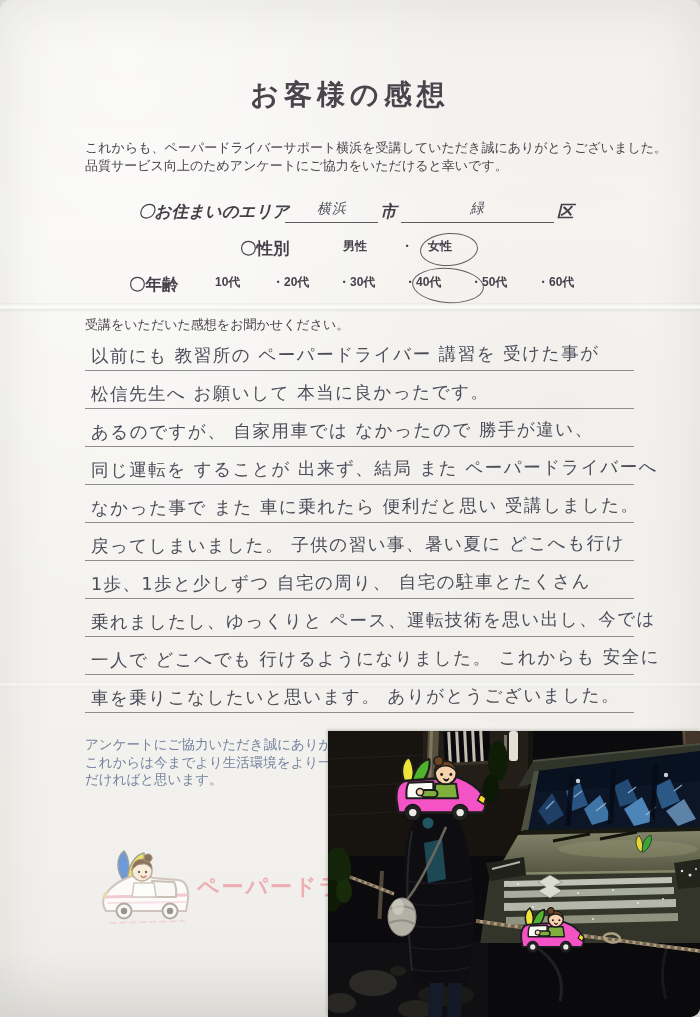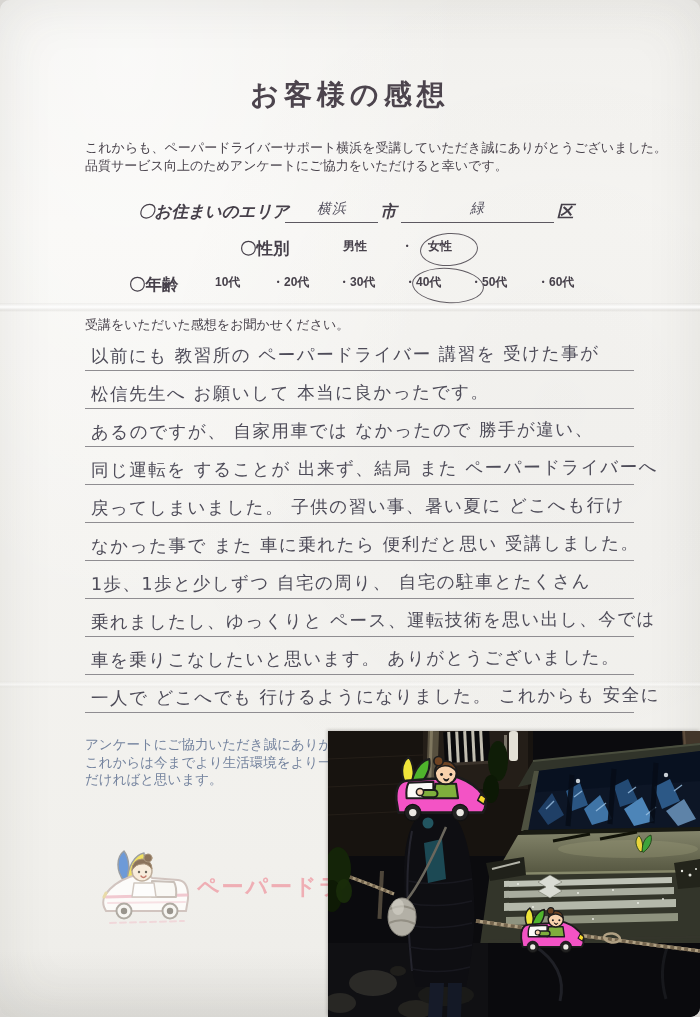--- a/index.html
+++ b/index.html
@@ -105,36 +105,36 @@
     <div class="fb-row">
         <span class="hand">松信先生へ お願いして 本当に良かったです。</span>
       </div>
     <div class="fb-row">
         <span class="hand">あるのですが、 自家用車では なかったので 勝手が違い、</span>
       </div>
     <div class="fb-row">
         <span class="hand">同じ運転を することが 出来ず、結局 また ペーパードライバーへ</span>
       </div>
     <div class="fb-row">
+        <span class="hand">なかった事で また 車に乗れたら 便利だと思い 受講しました。</span>
+      </div>
+    <div class="fb-row">
         <span class="hand">戻ってしまいました。 子供の習い事、暑い夏に どこへも行け</span>
       </div>
     <div class="fb-row">
-        <span class="hand">なかった事で また 車に乗れたら 便利だと思い 受講しました。</span>
-      </div>
-    <div class="fb-row">
         <span class="hand">1歩、1歩と少しずつ 自宅の周り、 自宅の駐車とたくさん</span>
       </div>
     <div class="fb-row">
         <span class="hand">乗れましたし、ゆっくりと ペース、運転技術を思い出し、今では</span>
       </div>
     <div class="fb-row">
+        <span class="hand">一人で どこへでも 行けるようになりました。 これからも 安全に</span>
+      </div>
+    <div class="fb-row">
         <span class="hand">車を乗りこなしたいと思います。 ありがとうございました。</span>
-      </div>
-    <div class="fb-row">
-        <span class="hand">一人で どこへでも 行けるようになりました。 これからも 安全に</span>
       </div>
   </div>
 
   <div class="abs closing">
     <div>アンケートにご協力いただき誠にありがとう</div>
     <div>これからは今までより生活環境をより一層</div>
     <div>だければと思います。</div>
   </div>
 
   <div class="abs logo-badge">

